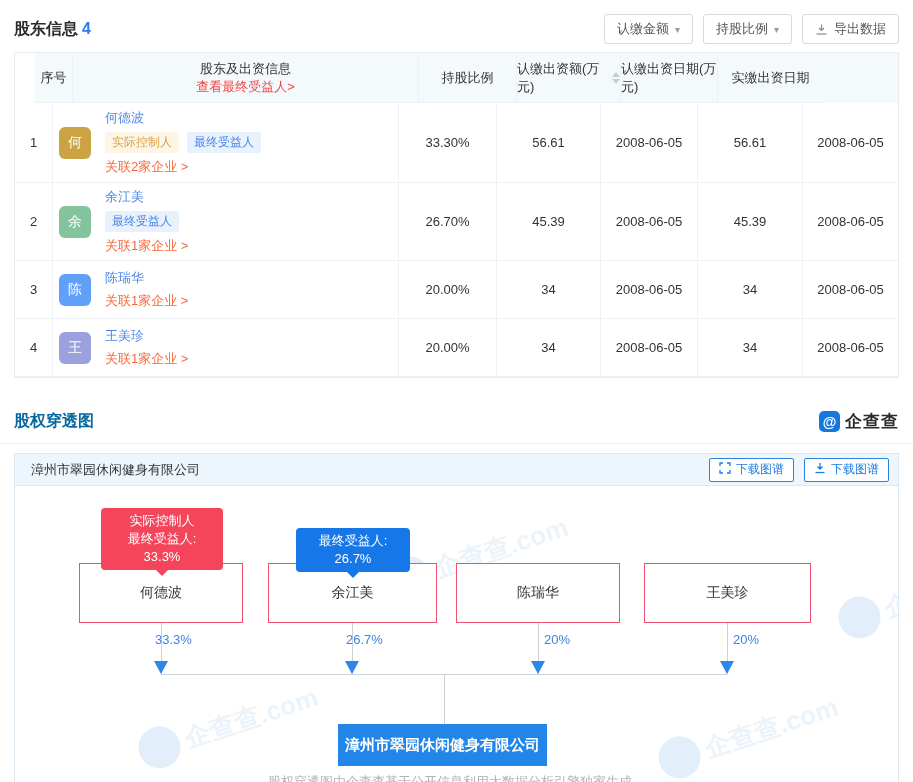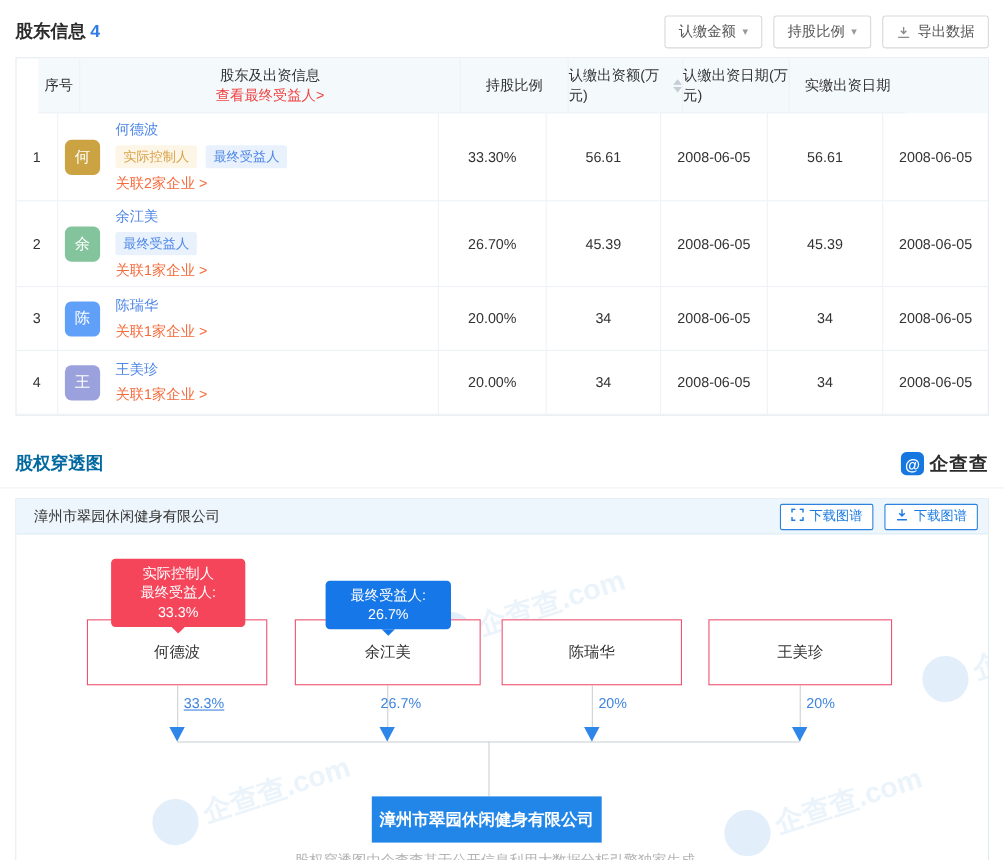--- a/index.html
+++ b/index.html
@@ -78,21 +78,21 @@
   .badge-red:after { border-top:6px solid #f4455a; }
   .badge-blue { left:281px; top:42px; width:114px; background:#1677e8; padding:4px 6px; }
   .badge-blue:after { border-top:6px solid #1677e8; }
 
   .vline { position:absolute; width:1px; background:#ccd2d8; z-index:1; }
   .drop { top:137px; height:51px; }
   .d1 { left:146px; } .d2 { left:337px; } .d3 { left:523px; } .d4 { left:712px; }
   .hbus { position:absolute; left:146px; top:188px; width:566px; height:1px; background:#ccd2d8; z-index:1; }
   .cdrop { left:429px; top:188px; height:50px; }
   .pct { position:absolute; top:146px; font-size:13px; color:#3e84e0; z-index:2; }
-  .p1 { left:152px;text-decoration:underline; } .p2 { left:331px; } .p3 { left:529px; } .p4 { left:718px; }
+  .p1 { left:140px; } .p2 { left:331px; } .p3 { left:529px; } .p4 { left:718px; }
   .ah { position:absolute; top:175px; width:0; height:0; border-left:7px solid transparent; border-right:7px solid transparent; border-top:13px solid #2e86e8; z-index:2; }
   .a1 { left:139px; } .a2 { left:330px; } .a3 { left:516px; } .a4 { left:705px; }
 
   .company-box { position:absolute; left:323px; top:238px; width:209px; height:42px; background:#2186e8; color:#fff; font-size:15px; font-weight:bold; display:flex; align-items:center; justify-content:center; z-index:2; cursor:pointer; }
   .eq-footer { position:absolute; left:0; top:287px; width:100%; text-align:center; font-size:13px; color:#b3b3b3; z-index:2; }
 </style>
 </head>
 <body>
 
 <div class="page">

